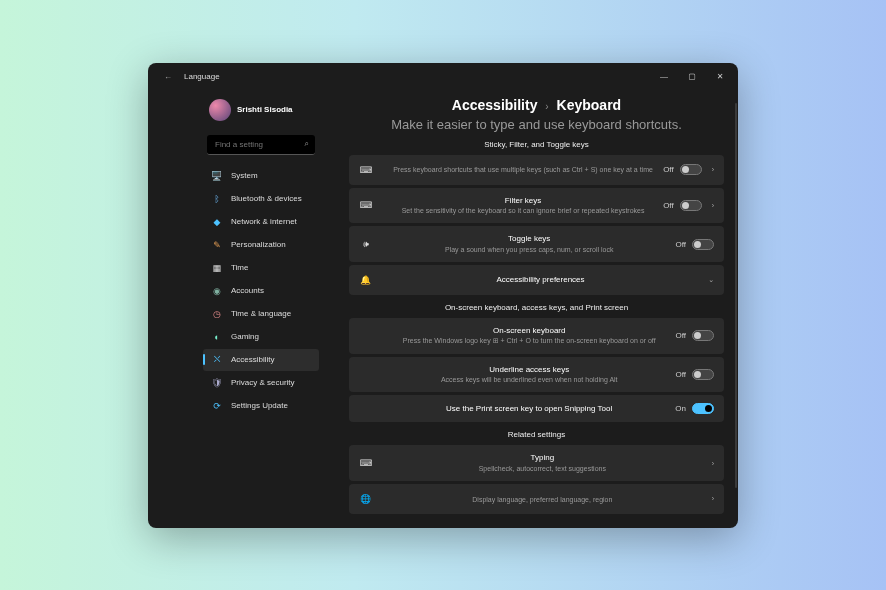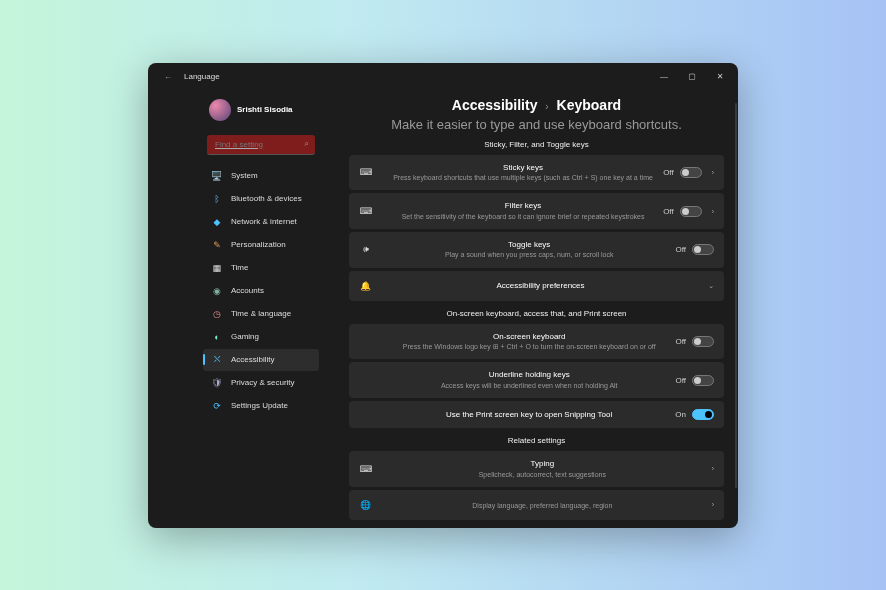--- a/index.html
+++ b/index.html
@@ -9,21 +9,21 @@
 .tb-back { width:20px; height:20px; display:flex; align-items:center; justify-content:center; font-size:8px; color:#aaa; margin-left:6px; }
 .tb-title { font-size:8px; margin-left:6px; color:#ddd; }
 .tb-spacer { flex:1; }
 .tb-btn { width:28px; height:22px; display:flex; align-items:center; justify-content:center; color:#ccc; font-size:8px; }
 .content { flex:1; display:flex; overflow:hidden; }
 .sidebar { width:148px; padding:4px 16px; display:flex; flex-direction:column;margin-left:39px; }
 .user-row { display:flex; align-items:center; padding:4px 6px; margin-bottom:8px; }
 .avatar { width:22px; height:22px; border-radius:50%; background:radial-gradient(circle at 30% 30%,#e8a,#547); margin-right:6px; }
 .user-name { font-size:8px; color:#fff; font-weight:600; }
 .search-wrap { position:relative; margin:0 4px 10px 4px; }
-.search { width:100%; background:#7f1d1d; border:none; border-bottom:1px solid #555; color:#aaa; font-size:8px; padding:5px 20px 5px 8px; border-radius:3px; outline:none;text-decoration:underline; }
+.search { width:100%; background:#000000; border:none; border-bottom:1px solid #555; color:#aaa; font-size:8px; padding:5px 20px 5px 8px; border-radius:3px; outline:none; }
 .search-icon { position:absolute; right:6px; top:50%; transform:translateY(-50%); color:#aaa; font-size:8px; }
 .nav-item { display:flex; align-items:center; padding:5px 8px; font-size:8px; color:#ddd; border-radius:3px; margin-bottom:1px; cursor:pointer; }
 .nav-item.active { background:#2d2d2d; position:relative; }
 .nav-item.active::before { content:''; position:absolute; left:0; top:25%; bottom:25%; width:2px; background:#4cc2ff; border-radius:2px; }
 .nav-icon { width:12px; height:12px; margin-right:8px; display:flex; align-items:center; justify-content:center; font-size:9px; }
 .main { flex:1; overflow-y:auto; padding:6px 14px 10px 14px; position:relative;text-align:center; }
 .main::-webkit-scrollbar { width:2px; }
 .main::-webkit-scrollbar-thumb { background:#555; }
 .breadcrumb { font-size:14px; font-weight:600; color:#fff; margin-bottom:4px; }
 .bc-parent { color:#fff; }
@@ -121,21 +121,20 @@
         <span class="bc-sep">›</span>
         <span>Keyboard</span>
       </div>
       <div class="subtitle">Make it easier to type and use keyboard shortcuts.</div>
 
       <div class="section-head">Sticky, Filter, and Toggle keys</div>
 
       <div class="card">
         <div class="card-icon">⌨</div>
         <div class="card-text">
-          <div class="card-title">Sticky keys</div>
           <div class="card-desc">Press keyboard shortcuts that use multiple keys (such as Ctrl + S) one key at a time</div>
         </div>
         <span class="toggle-label">Off</span>
         <div class="toggle">
             <div class="knob"></div>
           </div>
         <span class="chevron">›</span>
       </div>
 
       <div class="card">
@@ -164,38 +163,38 @@
       </div>
 
       <div class="card">
         <div class="card-icon">🔔</div>
         <div class="card-text">
           <div class="card-title">Accessibility preferences</div>
         </div>
         <span class="chevron">⌄</span>
       </div>
 
-      <div class="section-head">On-screen keyboard, access that, and Print screen</div>
+      <div class="section-head">On-screen keyboard, access keys, and Print screen</div>
 
       <div class="card">
         <div class="card-spacer-icon"></div>
         <div class="card-text">
           <div class="card-title">On-screen keyboard</div>
           <div class="card-desc">Press the Windows logo key ⊞ + Ctrl + O to turn the on-screen keyboard on or off</div>
         </div>
         <span class="toggle-label">Off</span>
         <div class="toggle">
             <div class="knob"></div>
           </div>
       </div>
 
       <div class="card">
         <div class="card-spacer-icon"></div>
         <div class="card-text">
-          <div class="card-title">Underline holding keys</div>
+          <div class="card-title">Underline access keys</div>
           <div class="card-desc">Access keys will be underlined even when not holding Alt</div>
         </div>
         <span class="toggle-label">Off</span>
         <div class="toggle">
             <div class="knob"></div>
           </div>
       </div>
 
       <div class="card">
         <div class="card-spacer-icon"></div>

